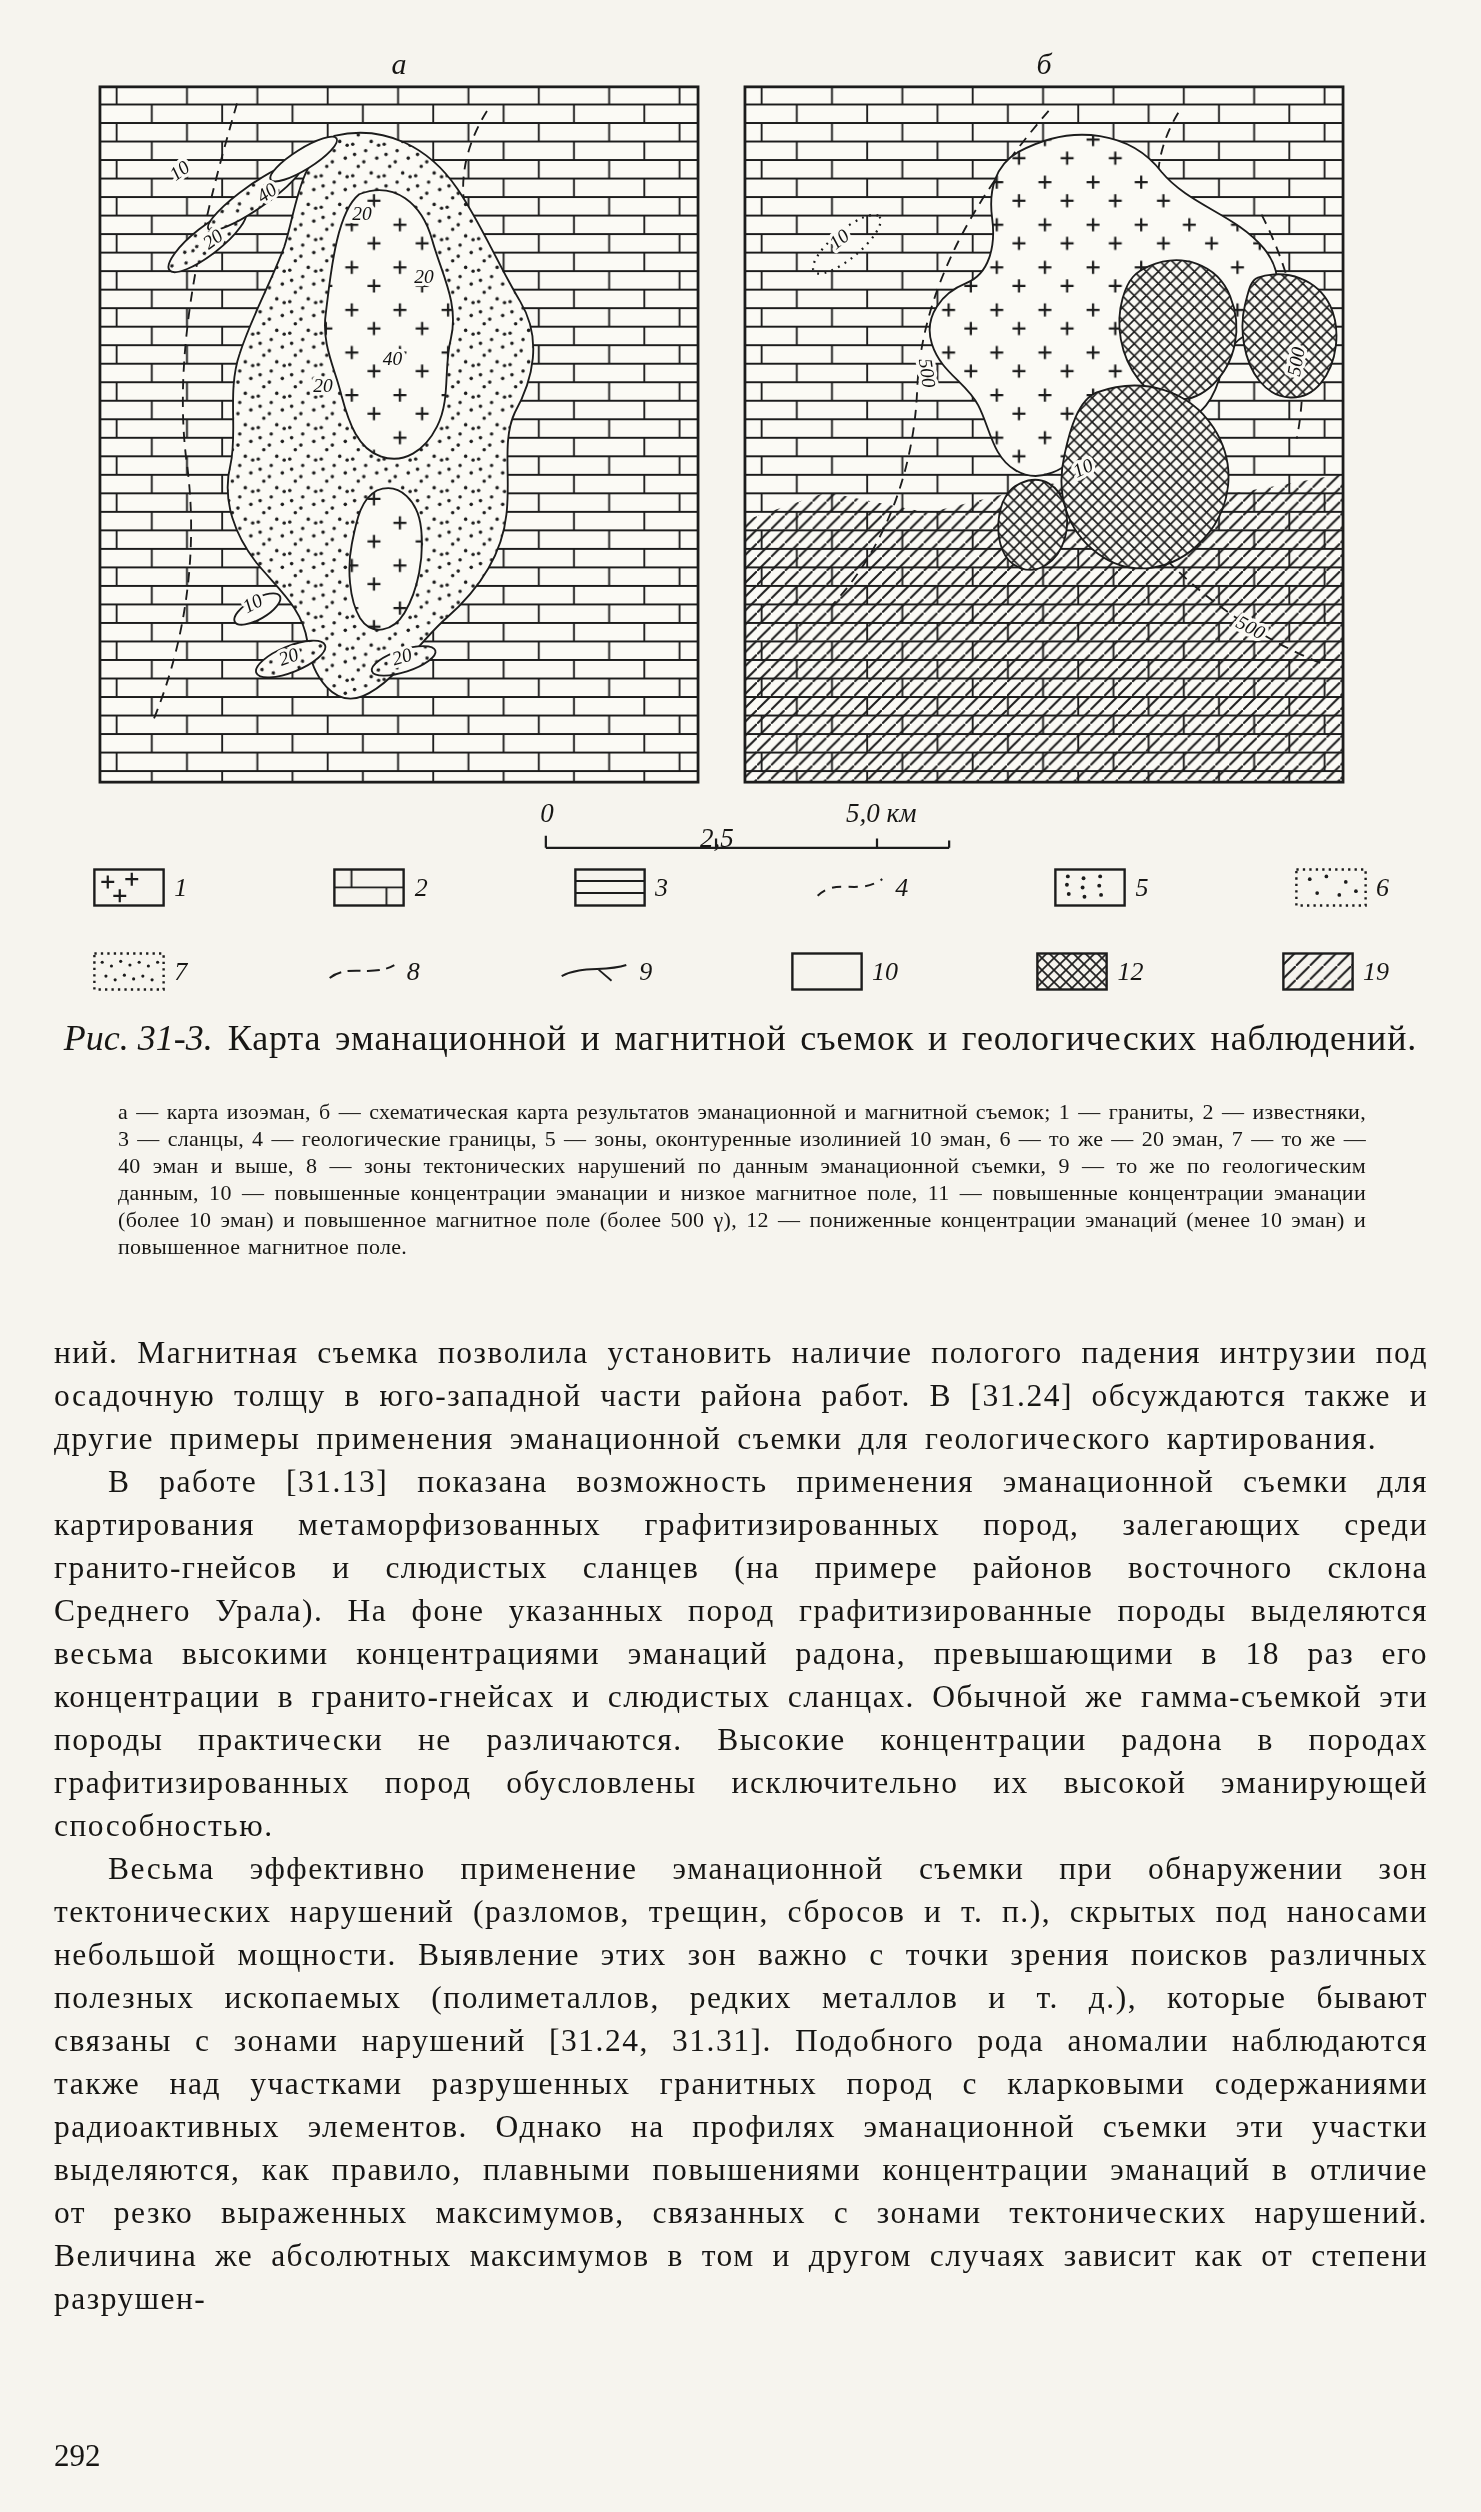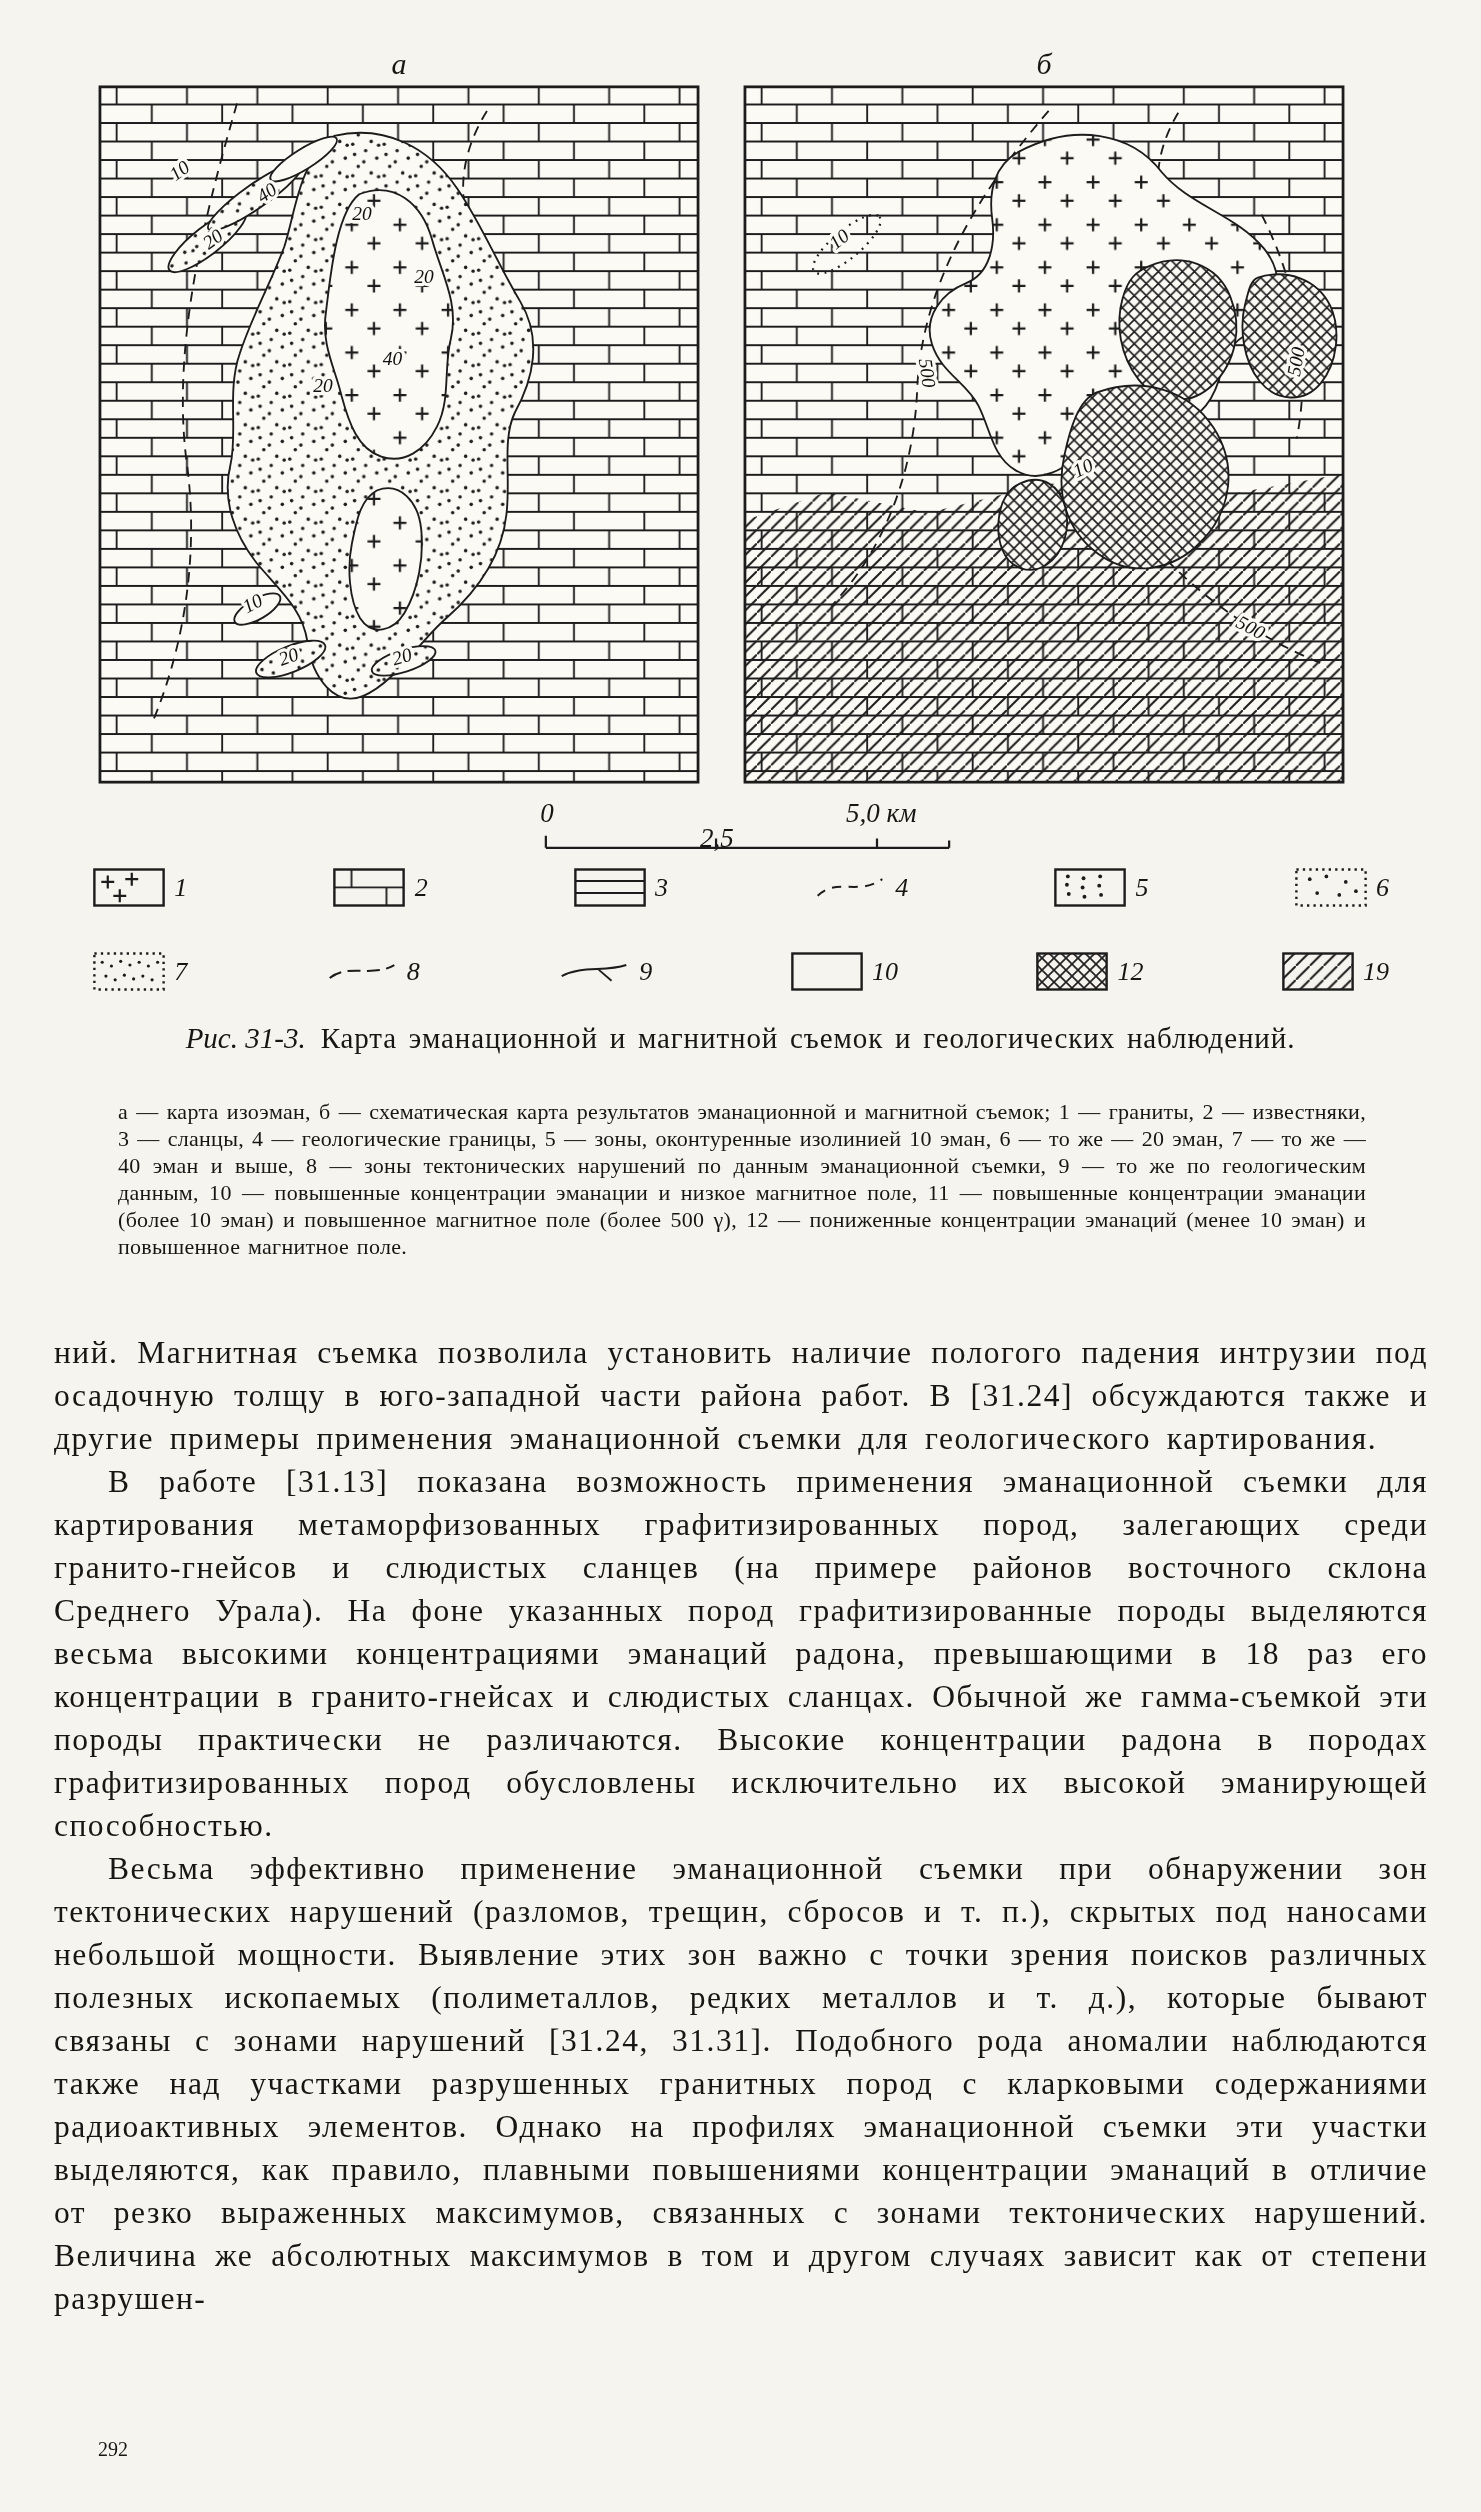--- a/index.html
+++ b/index.html
@@ -40,35 +40,35 @@
   .leg-row { position:absolute; left:93px; width:1296px; display:flex; justify-content:space-between; }
   .leg-row.r1 { top:868px; }
   .leg-row.r2 { top:952px; }
   .leg-item { display:flex; align-items:center; }
   .sw { width:72px; height:39px; display:block; }
   .fr { fill:none; stroke:#1c1c1c; stroke-width:2.6; }
   .leg-num { font-style:italic; font-size:26px; margin-left:9.3px; }
 
   
   .caption { position:absolute; top:1020px; left:0; width:1481px; text-align:center;
-             font-size:29px; line-height:36px; }
+             font-size:36px; line-height:36px; }
   .caption .cap-label { font-style:italic; margin-right:15px; }
   .caption .cap-text { letter-spacing:0.9px; word-spacing:3.7px; }
   .note { position:absolute; top:1098px; left:118px; width:1248px;
           font-size:22px; line-height:27px; text-align:justify;
           letter-spacing:0.3px; word-spacing:1.9px; }
 
   
   .bodytext { position:absolute; top:1331px; left:54px; width:1374px;
               font-size:31.5px; line-height:43px; text-align:justify;
               letter-spacacing:0; letter-spacing:1.5px; word-spacing:6.5px; }
   .bodytext p { margin:0; text-indent:54px; }
   .bodytext p.first { text-indent:0; }
 
-  .pagenum { position:absolute; top:2438px; left:54px; font-size:20px;margin-left:44px; }
+  .pagenum { position:absolute; top:2438px; left:54px; font-size:31px; }
 </style>
 </head>
 <body>
 
 <svg width="0" height="0" style="position:absolute" aria-hidden="true">
   <defs>
     <pattern id="patBrick" width="76" height="40" patternUnits="userSpaceOnUse">
       <path d="M0 1 H76 M0 21 H76" stroke="#1c1c1c" stroke-width="2" fill="none"></path>
       <path d="M20 1 V21 M58 21 V40" stroke="#1c1c1c" stroke-width="2" fill="none"></path>
     </pattern>

